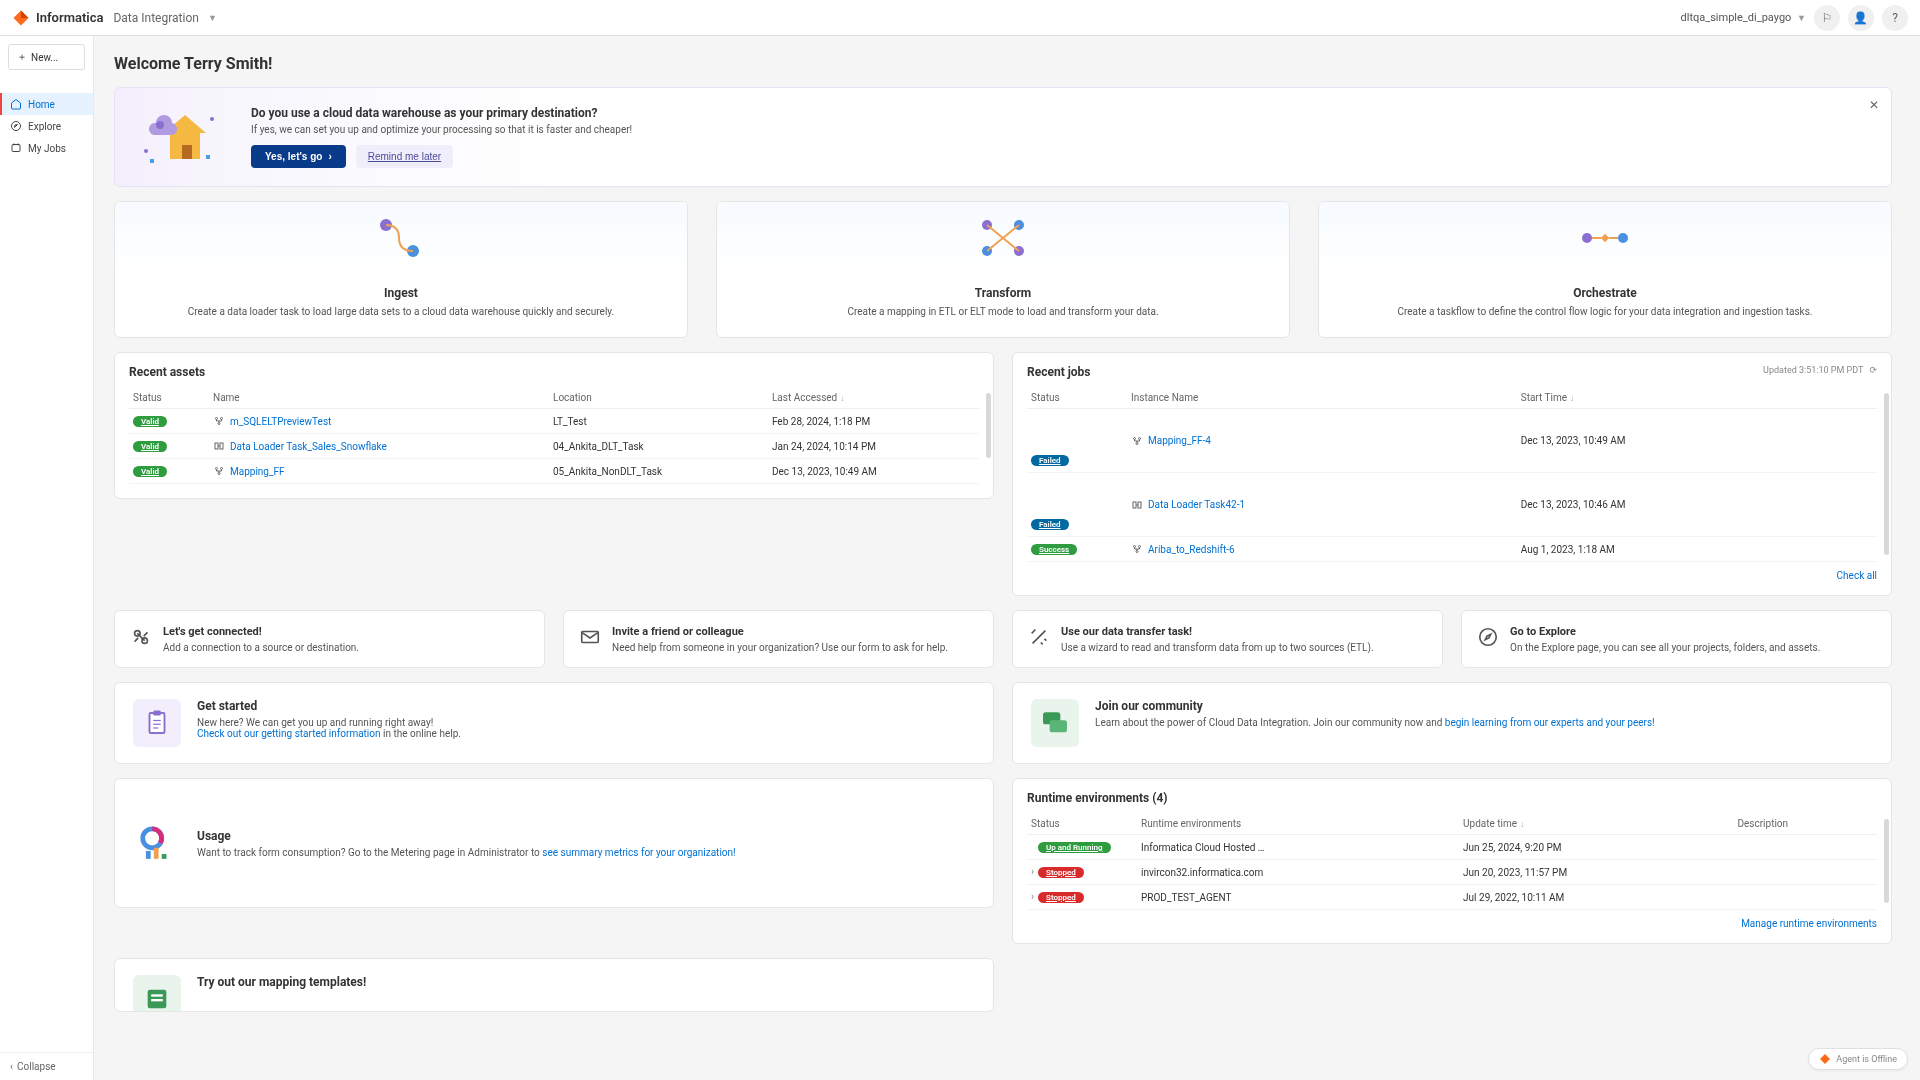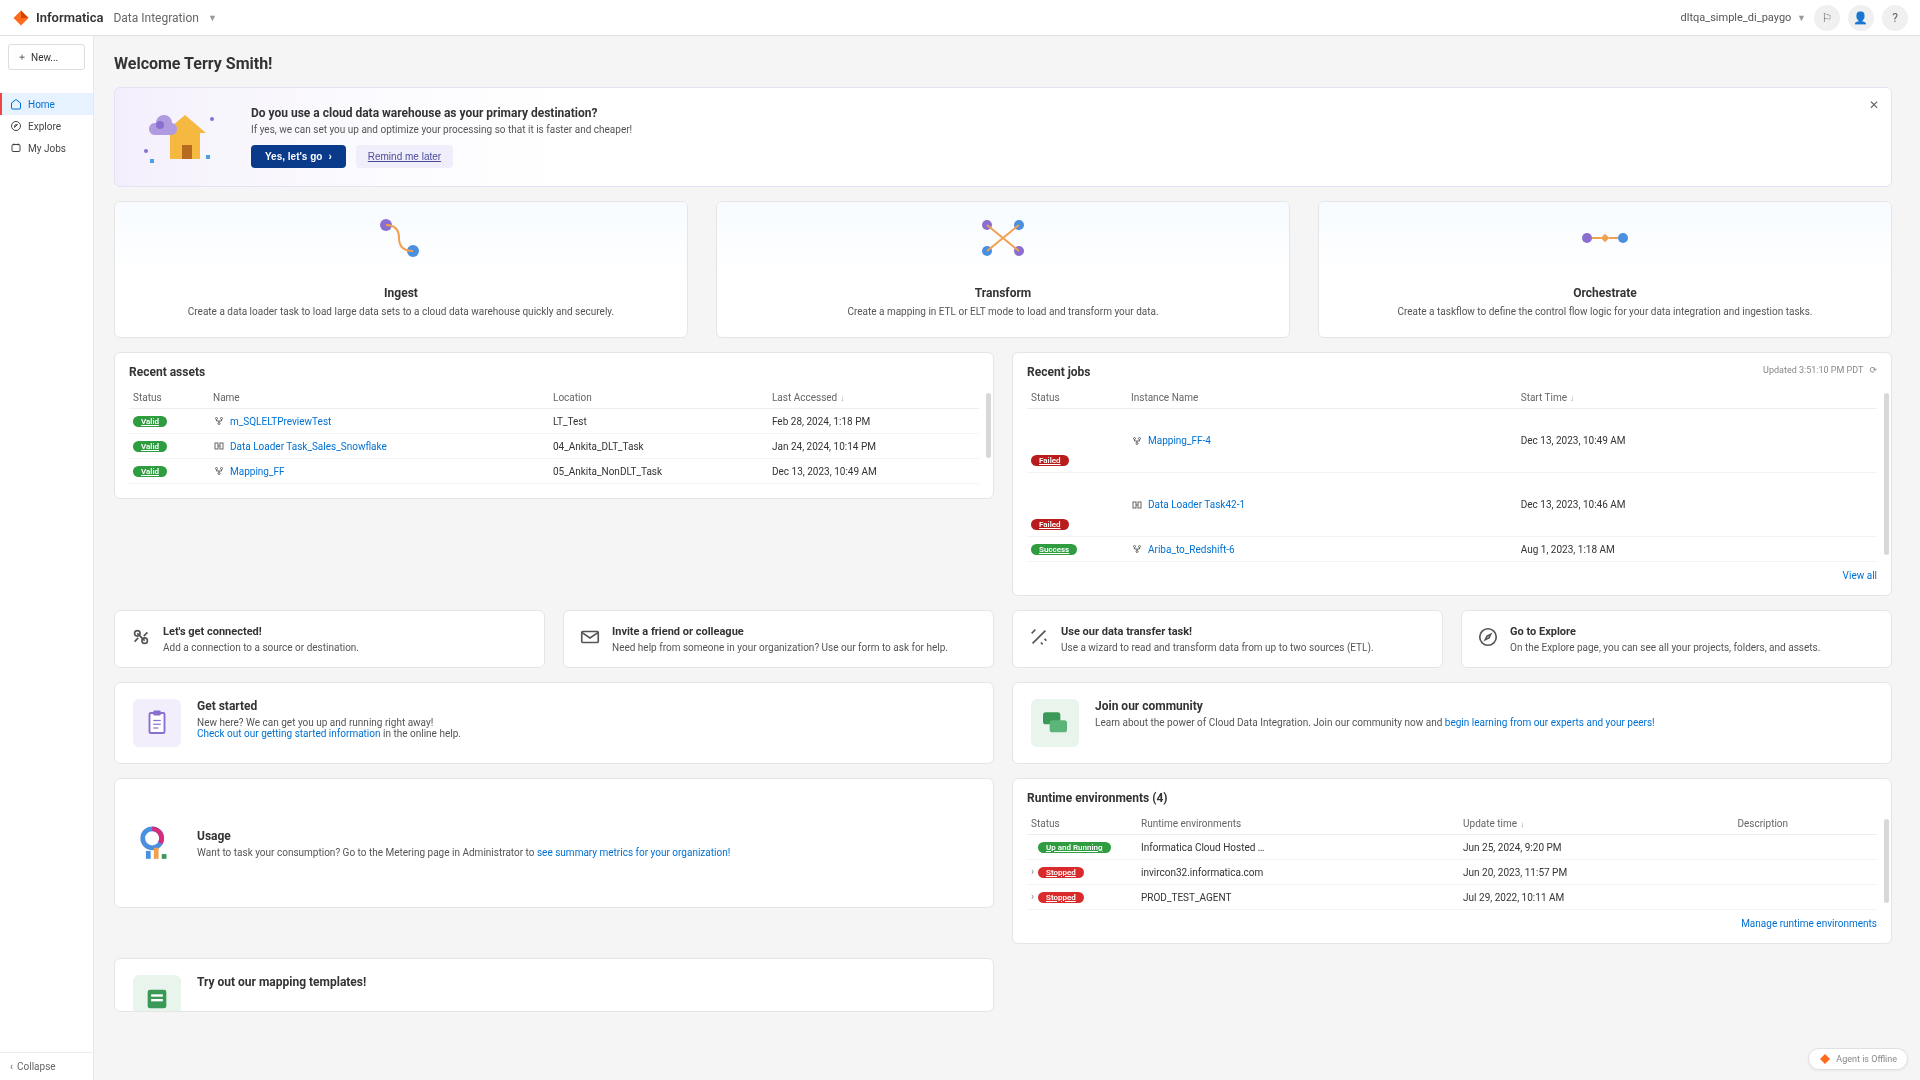--- a/index.html
+++ b/index.html
@@ -45,21 +45,21 @@
 .two-col { display: flex; gap: 18px; }
 .panel { background: #fff; border: 1px solid #e5e5e5; border-radius: 6px; padding: 12px 14px 14px 14px; margin-bottom: 14px; position: relative; }
 .panel-title { font-size: 12px; font-weight: 700; margin-bottom: 8px; }
 .panel-meta { position: absolute; right: 14px; top: 12px; font-size: 9px; color: #888; display: flex; align-items: center; gap: 6px; }
 .table { width: 100%; border-collapse: collapse; font-size: 10px; }
 .table th { text-align: left; font-weight: 400; color: #666; padding: 5px 4px; border-bottom: 1px solid #eee; font-size: 10px; }
 .table td { padding: 6px 4px; border-bottom: 1px solid #f3f3f3; vertical-align: middle; }
 .badge { display: inline-block; padding: 1px 8px; border-radius: 8px; font-size: 8px; color: #fff; font-weight: 600; text-decoration: underline; }
 .badge.valid { background: #2e9c3f; }
 .badge.success { background: #2e9c3f; }
-.badge.failed { background: #b91c1c; margin-top: 40px; }
+.badge.failed { background: #0369a1; margin-top: 40px; }
 .badge.running { background: #2e9c3f; }
 .badge.stopped { background: #d92b2b; }
 .link { color: #0070d2; cursor: pointer; }
 .assetname { display: flex; align-items: center; gap: 5px; }
 .asset-icon { width: 12px; height: 12px; color: #666; }
 .sort-arrow { font-size: 8px; color: #999; margin-left: 3px; }
 .scroll-indicator { position: absolute; right: 2px; top: 40px; bottom: 40px; width: 5px; background: #d8d8d8; border-radius: 3px; }
 .view-all { text-align: right; font-size: 10px; margin-top: 8px; }
 
 .quad { display: grid; grid-template-columns: 1fr 1fr 1fr 1fr; gap: 18px; margin-bottom: 14px; }
@@ -334,21 +334,21 @@
                         <circle cx="12" cy="17" r="2"></circle>
                         <path d="M7 9v3h10V9M12 12v3"></path>
                       </svg>
                       <span class="link">Ariba_to_Redshift-6</span>
                     </span>
                   </td>
                   <td>Aug 1, 2023, 1:18 AM</td>
                 </tr>
               </tbody>
           </table>
-          <div class="view-all"><span class="link">View all</span></div>
+          <div class="view-all"><span class="link">Check all</span></div>
         </div>
       </div>
     </div>
 
     <div class="quad">
       <div class="card">
         <div class="card-icon">
             <svg width="22" height="22" viewBox="0 0 24 24" fill="none" stroke="currentColor" stroke-width="1.8">
               <path d="M9 13l-4 4M15 11l4-4M8 8l8 8"></path>
               <circle cx="8" cy="8" r="3"></circle>
@@ -441,21 +441,21 @@
             <svg width="38" height="38" viewBox="0 0 24 24">
                 <circle cx="9" cy="9" r="6" fill="none" stroke="#4a8fe0" stroke-width="3"></circle>
                 <path d="M9 3 a6 6 0 0 1 5 9" fill="none" stroke="#d92b7a" stroke-width="3"></path>
                 <rect x="5" y="17" width="3" height="5" fill="#4a8fe0"></rect>
                 <rect x="10" y="15" width="3" height="7" fill="#f0a050"></rect>
                 <rect x="15" y="19" width="3" height="3" fill="#3a9957"></rect>
               </svg>
           </div>
           <div class="wide-body">
             <div class="wide-title">Usage</div>
-            <div class="wide-desc"><span>Want to task your consumption? Go to the Metering page in Administrator to </span><span class="link">see summary metrics for your organization!</span></div>
+            <div class="wide-desc"><span>Want to track form consumption? Go to the Metering page in Administrator to </span><span class="link">see summary metrics for your organization!</span></div>
           </div>
         </div>
       </div>
       <div class="col-right">
         <div class="panel">
           <div class="panel-title">Runtime environments (4)</div>
           <div class="scroll-indicator"></div>
           <table class="table">
             <thead>
                 <tr>

